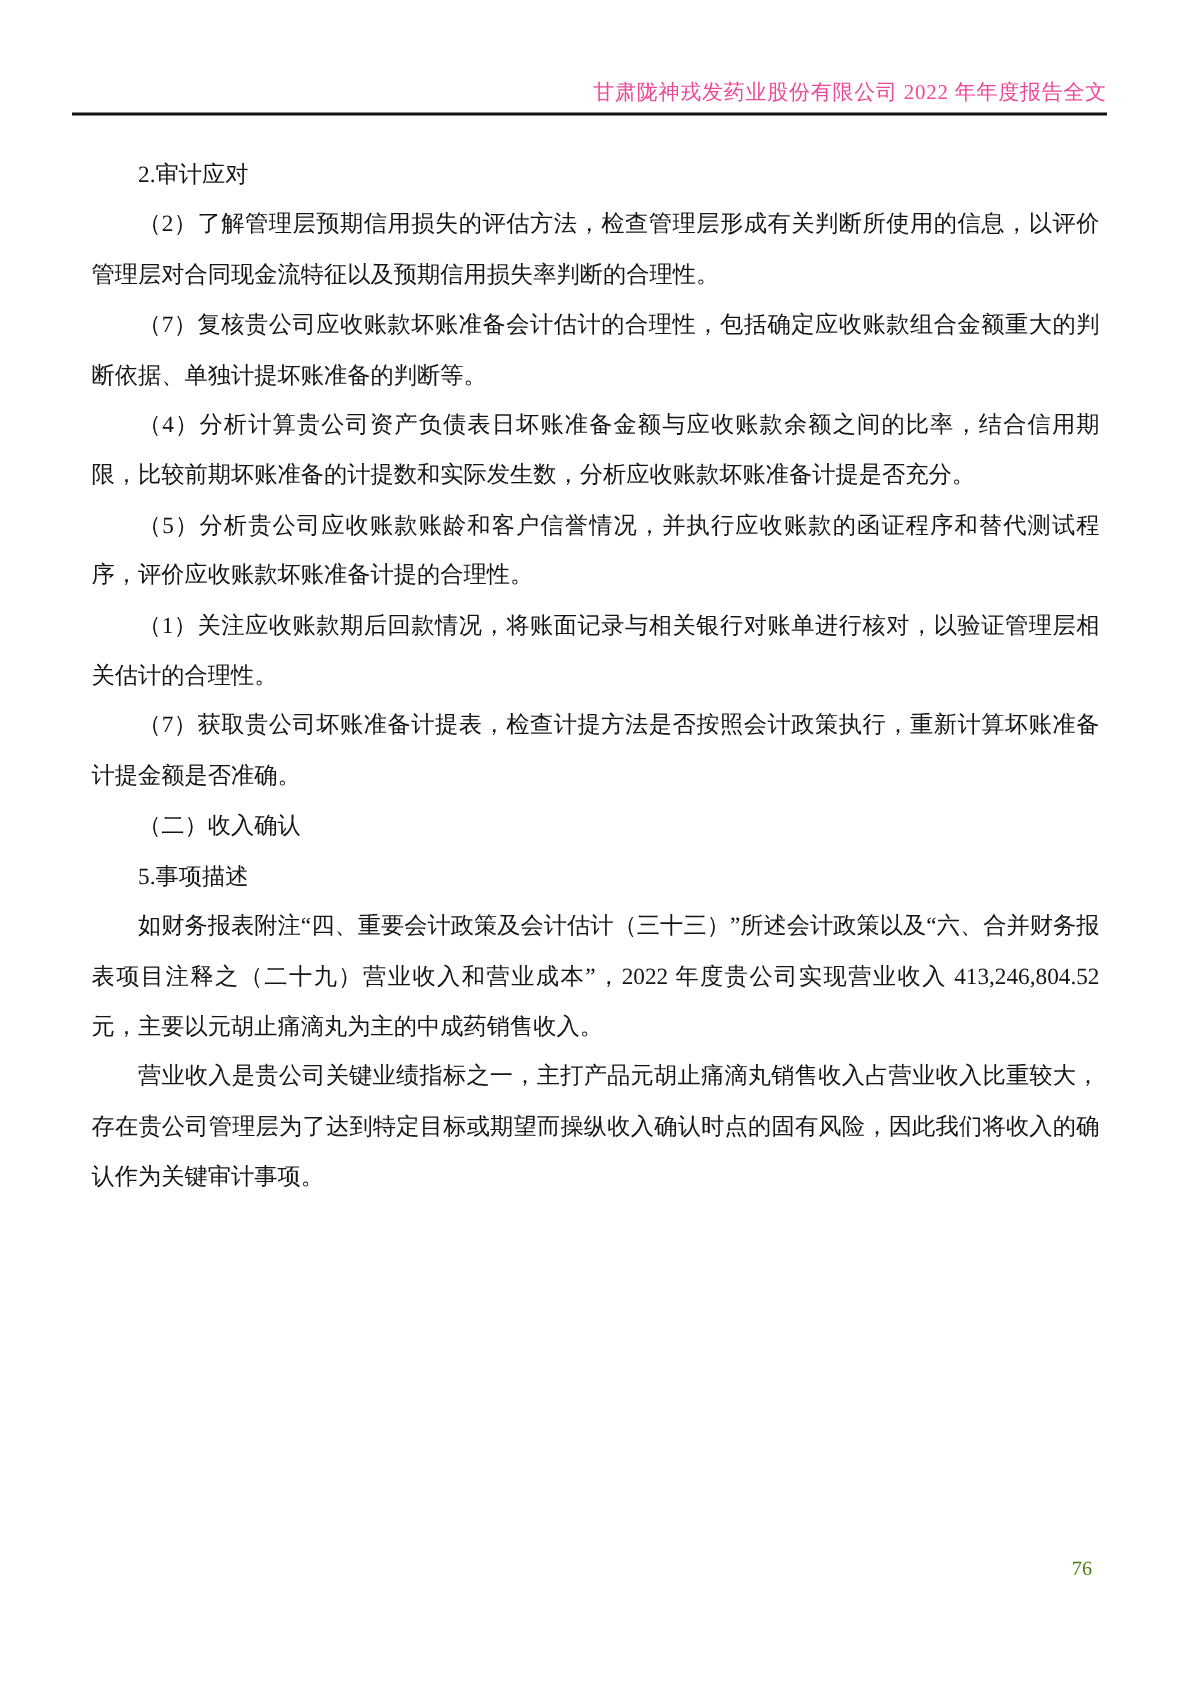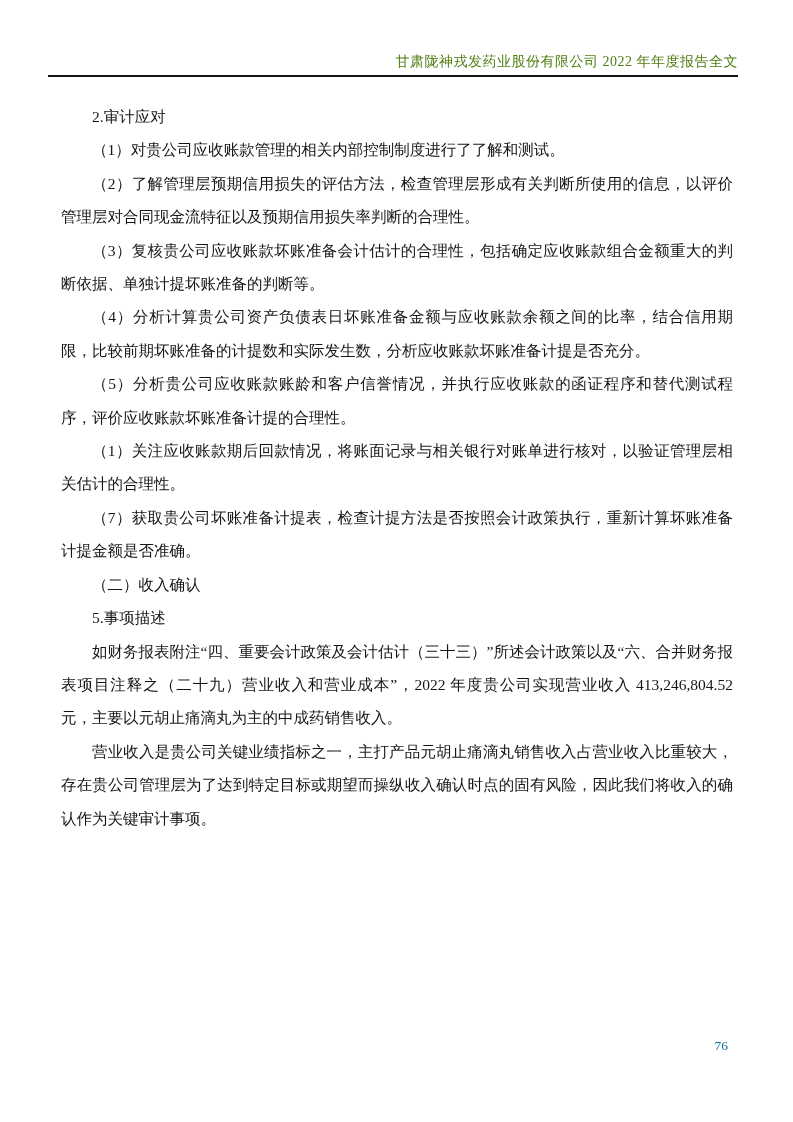--- a/index.html
+++ b/index.html
@@ -21,21 +21,21 @@
     overflow: hidden;
   }
   .header {
     position: absolute;
     top: 53px;
     left: 48px;
     width: 690px;
     text-align: right;
     font-size: 14px;
     letter-spacing: 0.5px;
-    color: #4d7c0f;
+    color: #ec4899;
     white-space: nowrap;
   }
   .header-rule {
     position: absolute;
     top: 75px;
     left: 48px;
     width: 690px;
     height: 2px;
     background: #111111;
   }
@@ -55,37 +55,36 @@
     text-indent: 2em;
     word-break: break-all;
   }
   .footer {
     position: absolute;
     top: 1038px;
     left: 0;
     width: 728px;
     text-align: right;
     font-size: 13.5px;
-    color: #0369a1;
+    color: #4d7c0f;
   }
 </style>
 </head>
 <body>
 
 <div class="page">
   <div class="header">
     <span>甘肃陇神戎发药业股份有限公司 2022 年年度报告全文</span>
   </div>
   <div class="header-rule"></div>
 
   <div class="content">
       <p class="para">2.审计应对</p>
-      <p class="para">（1）对贵公司应收账款管理的相关内部控制制度进行了了解和测试。</p>
       <p class="para">（2）了解管理层预期信用损失的评估方法，检查管理层形成有关判断所使用的信息，以评价管理层对合同现金流特征以及预期信用损失率判断的合理性。</p>
-      <p class="para">（3）复核贵公司应收账款坏账准备会计估计的合理性，包括确定应收账款组合金额重大的判断依据、单独计提坏账准备的判断等。</p>
+      <p class="para">（7）复核贵公司应收账款坏账准备会计估计的合理性，包括确定应收账款组合金额重大的判断依据、单独计提坏账准备的判断等。</p>
       <p class="para">（4）分析计算贵公司资产负债表日坏账准备金额与应收账款余额之间的比率，结合信用期限，比较前期坏账准备的计提数和实际发生数，分析应收账款坏账准备计提是否充分。</p>
       <p class="para">（5）分析贵公司应收账款账龄和客户信誉情况，并执行应收账款的函证程序和替代测试程序，评价应收账款坏账准备计提的合理性。</p>
       <p class="para">（1）关注应收账款期后回款情况，将账面记录与相关银行对账单进行核对，以验证管理层相关估计的合理性。</p>
       <p class="para">（7）获取贵公司坏账准备计提表，检查计提方法是否按照会计政策执行，重新计算坏账准备计提金额是否准确。</p>
       <p class="para">（二）收入确认</p>
       <p class="para">5.事项描述</p>
       <p class="para">如财务报表附注“四、重要会计政策及会计估计（三十三）”所述会计政策以及“六、合并财务报表项目注释之（二十九）营业收入和营业成本”，2022 年度贵公司实现营业收入 413,246,804.52 元，主要以元胡止痛滴丸为主的中成药销售收入。</p>
       <p class="para">营业收入是贵公司关键业绩指标之一，主打产品元胡止痛滴丸销售收入占营业收入比重较大，存在贵公司管理层为了达到特定目标或期望而操纵收入确认时点的固有风险，因此我们将收入的确认作为关键审计事项。</p>
     </div>
 

